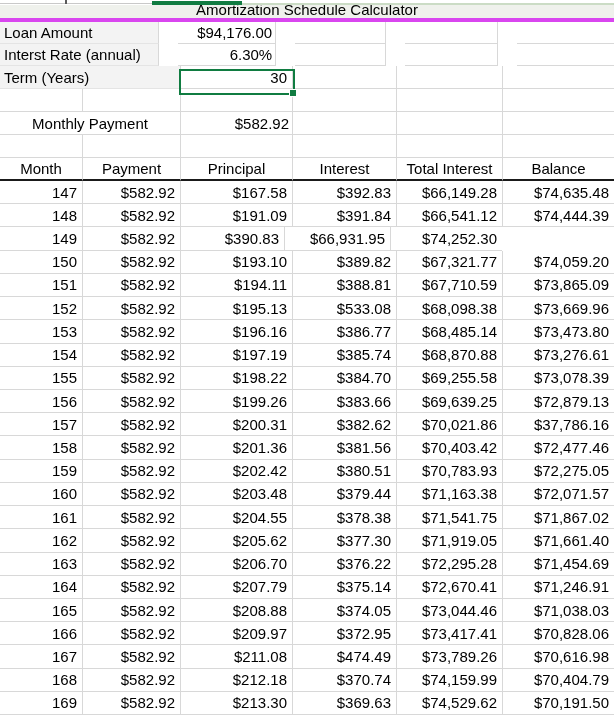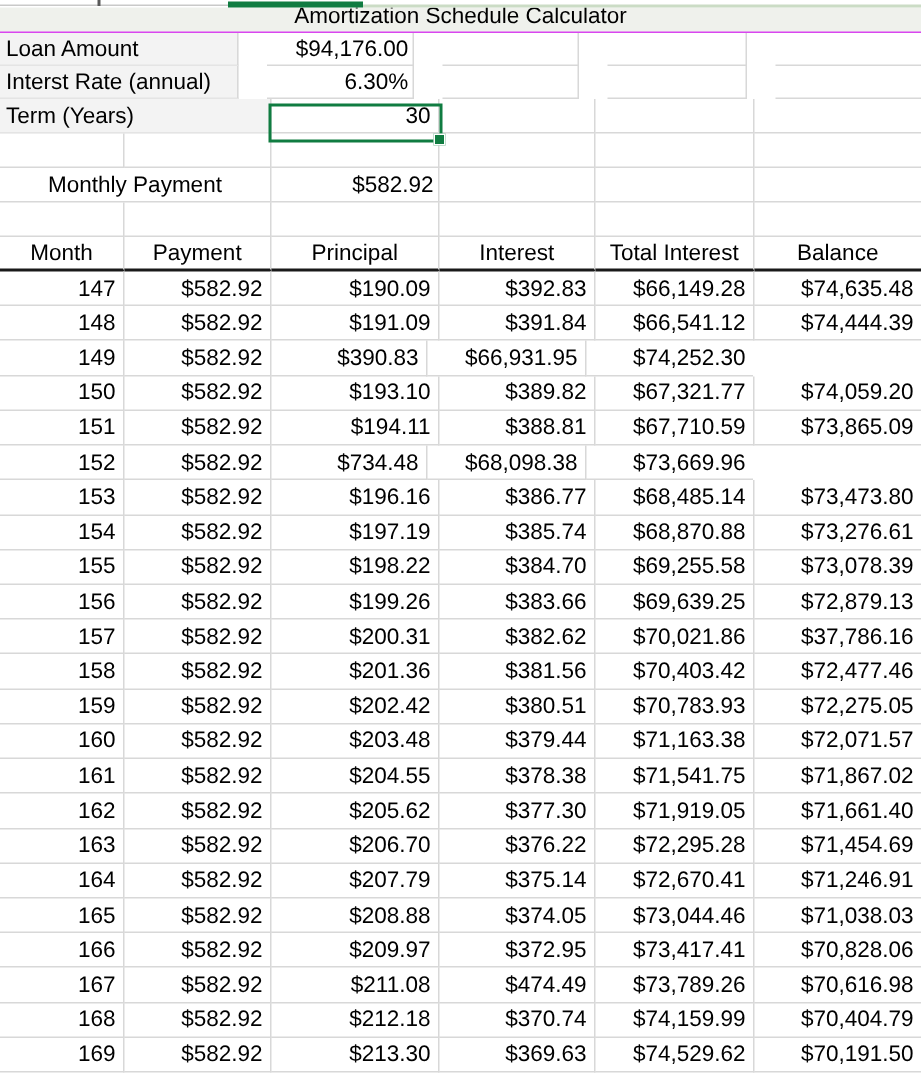--- a/index.html
+++ b/index.html
@@ -15,21 +15,21 @@
 
   .row{display:flex;width:614px;}
   .cell{box-sizing:border-box;height:100%;display:flex;align-items:center;
         border-right:1px solid #d8d8d8;border-bottom:1px solid #d8d8d8;
         white-space:nowrap;overflow:hidden;}
   .cell.last{border-right:none;}
   .cA{width:83px}.cB{width:98px}.cC{width:112px}.cD{width:104px}.cE{width:106px}.cF{width:111px}
   .cAB{width:181px}
 
   .r-title{height:22px;}
-  .title-cell{width:614px;background:#eff1ec;justify-content:center;border-right:none;border-bottom:1px solid #d946ef;}
+  .title-cell{width:614px;background:#eff1ec;justify-content:center;border-right:none;border-bottom:4px solid #d946ef;}
   .r-input{height:22px;gap:19px;}
   .r-input3{height:23px;}
   .lblcell{background:#f3f3f3;padding-left:4px;border-bottom:1px solid #e4e4e4;border-right:1px solid #d8d8d8;}
   .val-cur{justify-content:flex-end;padding-right:3px;}
   .val-num{justify-content:flex-end;padding-right:5px;}
   .r-blank{height:23px;}
   .r-monthly{height:23px;}
   .mp-label{justify-content:center;}
   .r-header{height:23px;}
   .hdr{justify-content:center;border-bottom:2px solid #1a1a1a;}
@@ -114,21 +114,21 @@
     <div class="cell cC hdr">Principal</div>
     <div class="cell cD hdr">Interest</div>
     <div class="cell cE hdr">Total Interest</div>
     <div class="cell cF hdr last">Balance</div>
   </div>
 
   <div class="datarows">
       <div class="drow">
         <div class="cell val-num cA">147</div>
         <div class="cell val-num cB">$582.92</div>
-        <div class="cell val-num cC">$190.09</div>
+        <div class="cell val-num cC">$167.58</div>
         <div class="cell val-num cD">$392.83</div>
         <div class="cell val-num cE">$66,149.28</div>
         <div class="cell val-num cF last">$74,635.48</div>
       </div>
       <div class="drow">
         <div class="cell val-num cA">148</div>
         <div class="cell val-num cB">$582.92</div>
         <div class="cell val-num cC">$191.09</div>
         <div class="cell val-num cD">$391.84</div>
         <div class="cell val-num cE">$66,541.12</div>
@@ -153,21 +153,22 @@
         <div class="cell val-num cA">151</div>
         <div class="cell val-num cB">$582.92</div>
         <div class="cell val-num cC">$194.11</div>
         <div class="cell val-num cD">$388.81</div>
         <div class="cell val-num cE">$67,710.59</div>
         <div class="cell val-num cF last">$73,865.09</div>
       </div>
       <div class="drow">
         <div class="cell val-num cA">152</div>
         <div class="cell val-num cB">$582.92</div>
-        <div class="cell val-num cD">$734.48</div>
+        <div class="cell val-num cC">$195.13</div>
+        <div class="cell val-num cD">$533.08</div>
         <div class="cell val-num cE">$68,098.38</div>
         <div class="cell val-num cF last">$73,669.96</div>
       </div>
       <div class="drow">
         <div class="cell val-num cA">153</div>
         <div class="cell val-num cB">$582.92</div>
         <div class="cell val-num cC">$196.16</div>
         <div class="cell val-num cD">$386.77</div>
         <div class="cell val-num cE">$68,485.14</div>
         <div class="cell val-num cF last">$73,473.80</div>

